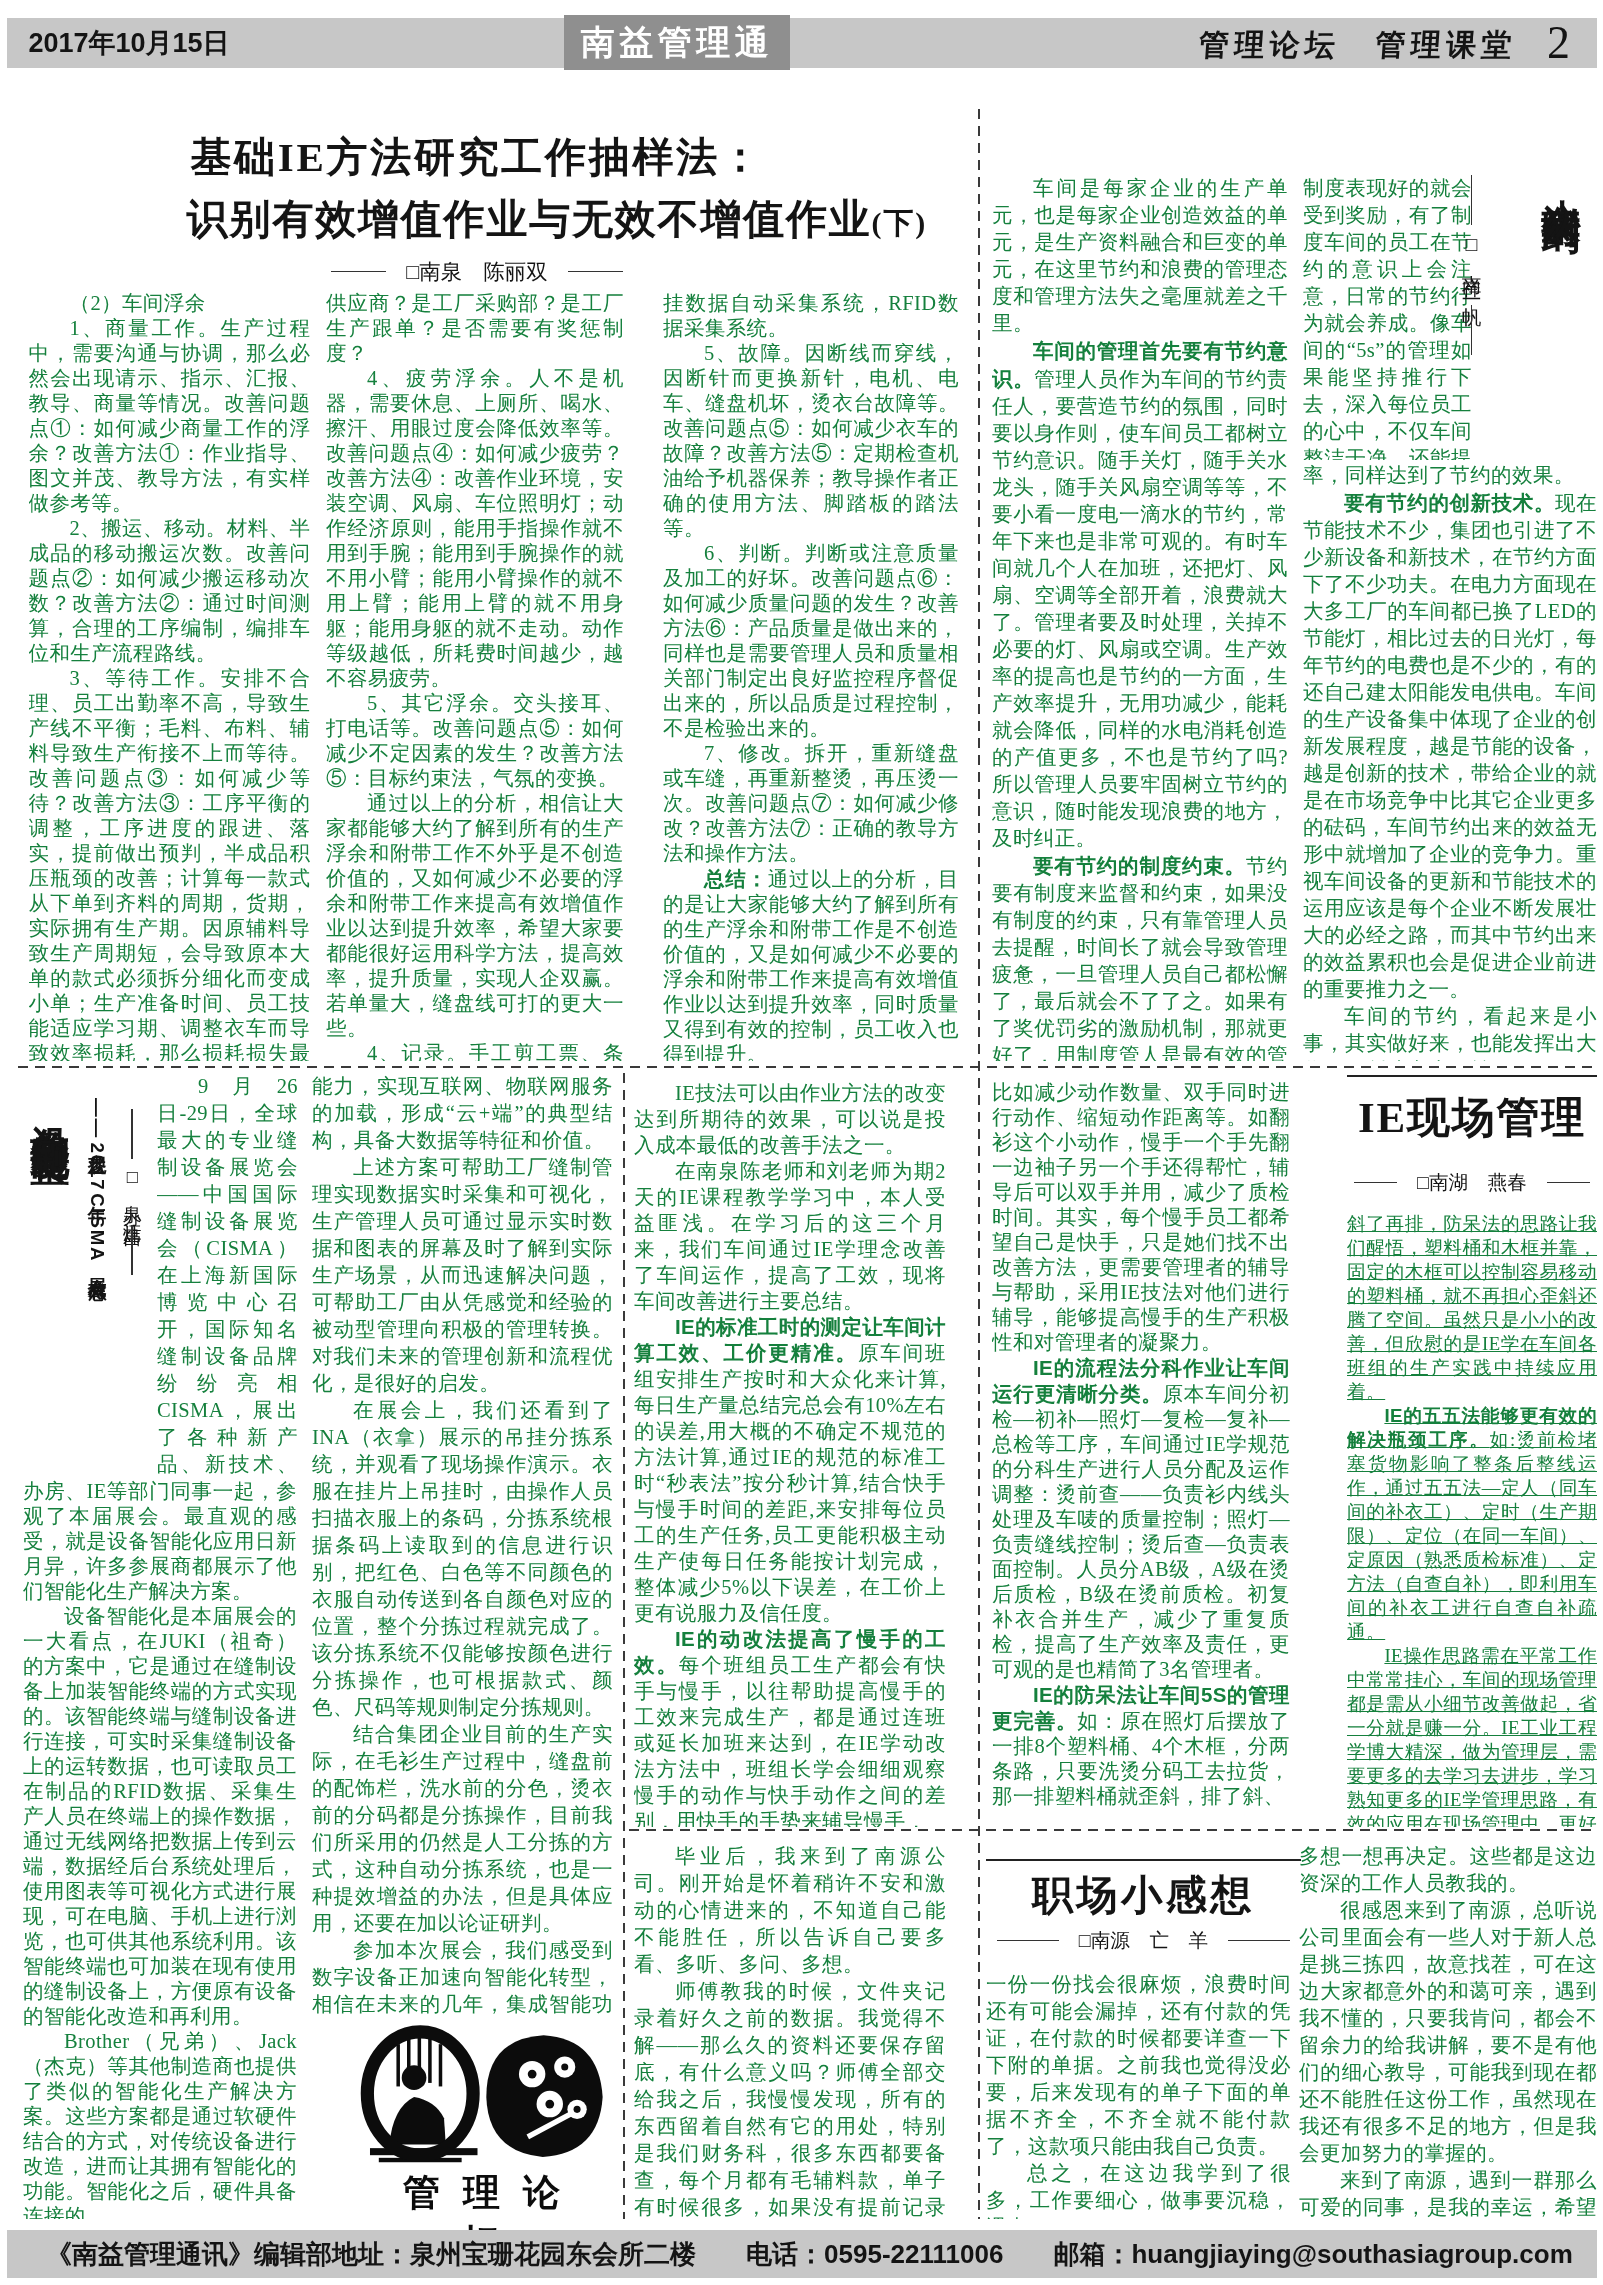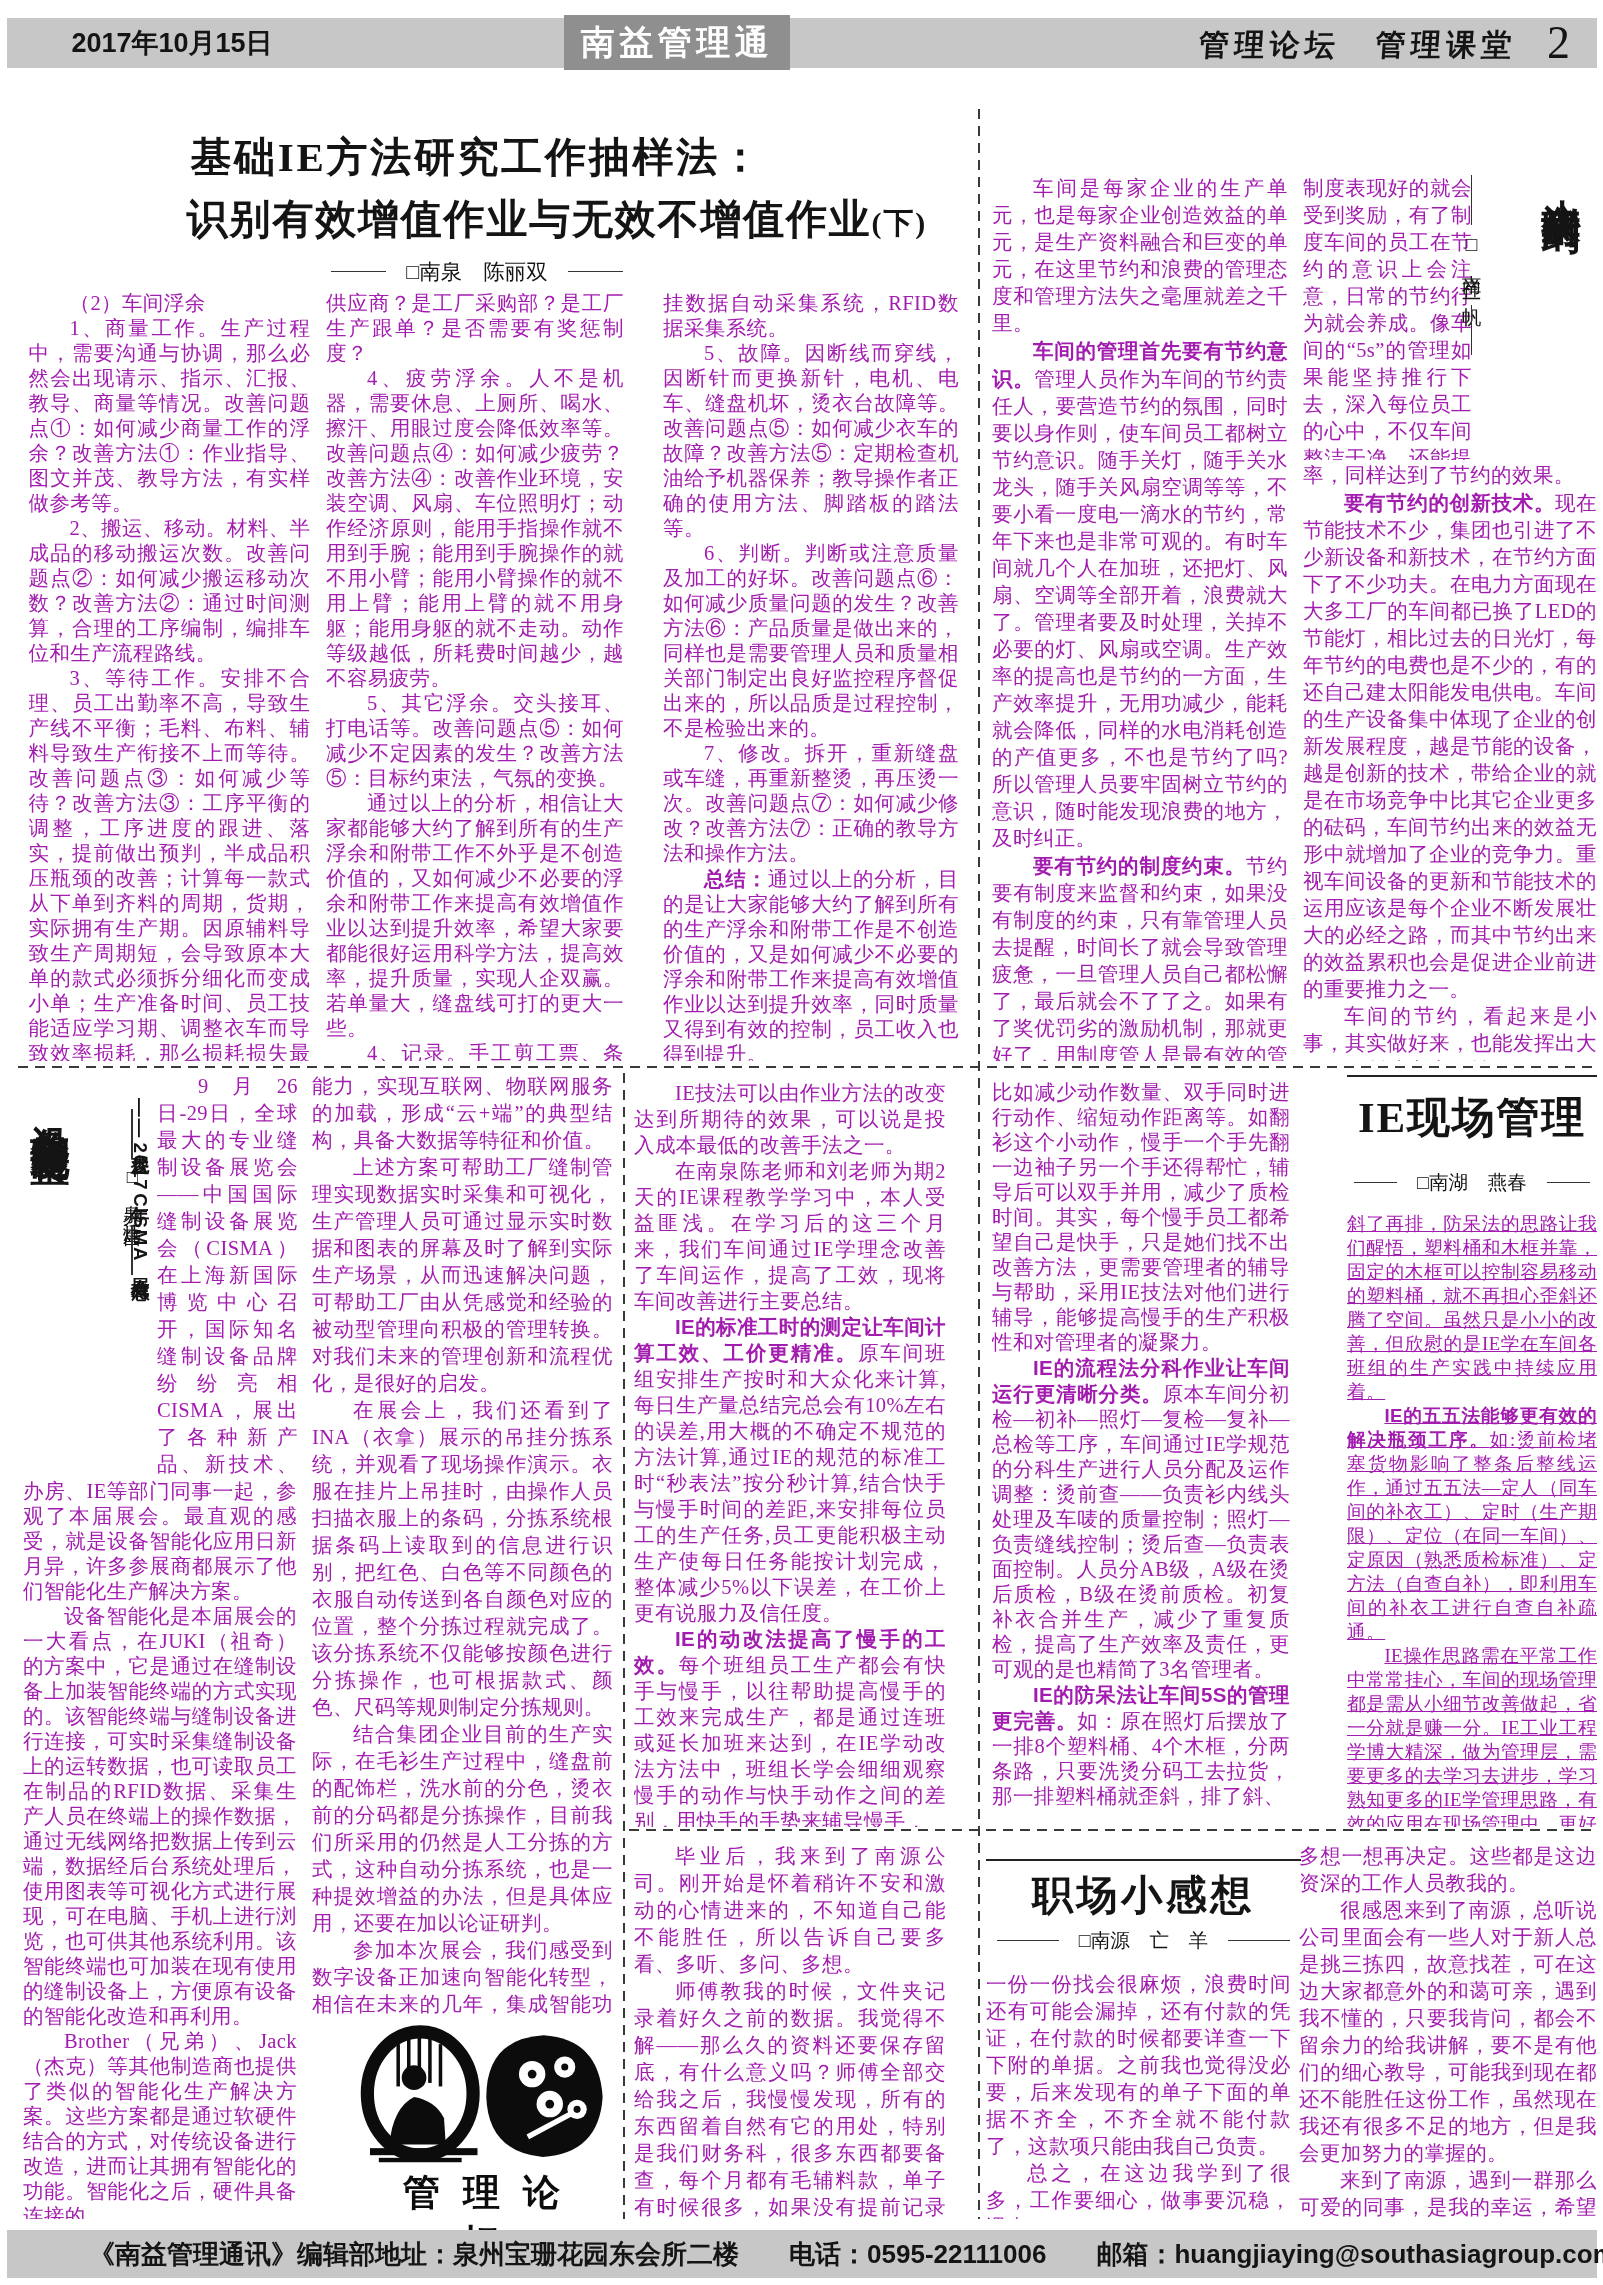--- a/index.html
+++ b/index.html
@@ -1,22 +1,22 @@
 <!DOCTYPE html>
 <html style="font-size:14.3px"><head>
 <meta charset="utf-8">
 <style>
   html,body{margin:0;padding:0;background:#ffffff;}
   #page{position:relative;width:1604px;height:2286px;background:#ffffff;overflow:hidden;
         font-family:"Liberation Serif","DejaVu Serif",serif;color:#141414;}
   .abs{position:absolute;}
-  .sans{font-family:"Liberation Sans","DejaVu Sans",sans-serif;margin-left:43px;}
+  .sans{font-family:"Liberation Sans","DejaVu Sans",sans-serif;}
   .serifb{font-family:"Liberation Serif","DejaVu Serif",serif;font-weight:700;}
   .col{position:absolute;overflow:hidden;font-size:20.5px;line-height:25px;text-align:justify;
-       letter-spacing:0.4px;color:#a21caf;}
+       letter-spacing:0.4px;color:#15803d;}
   .lh29{line-height:26px;} .lh30{line-height:27px;} .f21{font-size:18.7px;line-height:24px;text-decoration:underline;}
   .para{margin:0;text-indent:2em;}
   .para.cont{text-indent:0;}
   .lead{font-family:"Liberation Sans","DejaVu Sans",sans-serif;font-weight:700;}
   .vert{writing-mode:vertical-rl;text-orientation:upright;}
   .vmix{writing-mode:vertical-rl;text-orientation:mixed;}
   .vdash{position:absolute;width:1.8px;background:repeating-linear-gradient(to bottom,#3a3a3a 0 9.8px,transparent 9.8px 17px);}
   .hdash{position:absolute;height:1.8px;background:repeating-linear-gradient(to right,#3a3a3a 0 9.8px,transparent 9.8px 17px);}
   .hrule{position:absolute;height:1.8px;background:#222;}
   .byline-row{display:flex;align-items:center;justify-content:center;gap:20px;}

